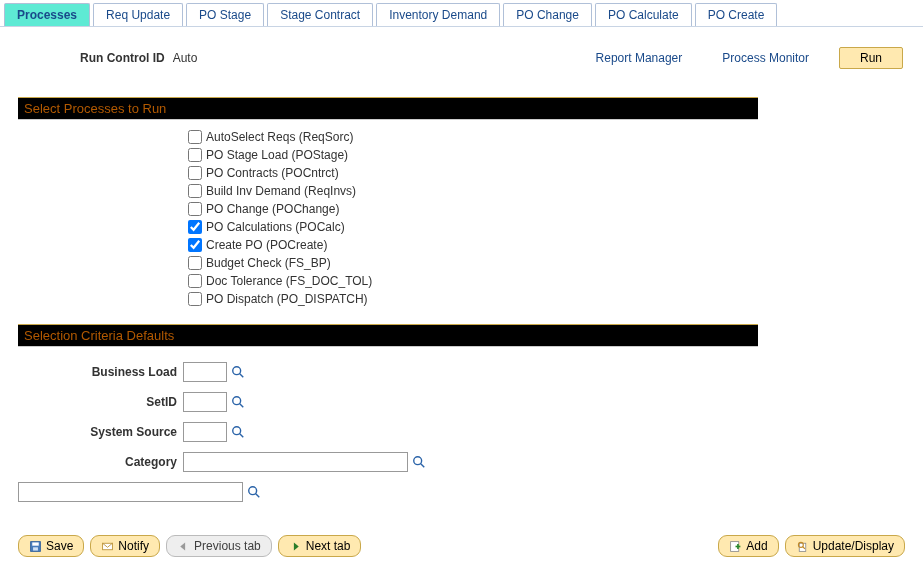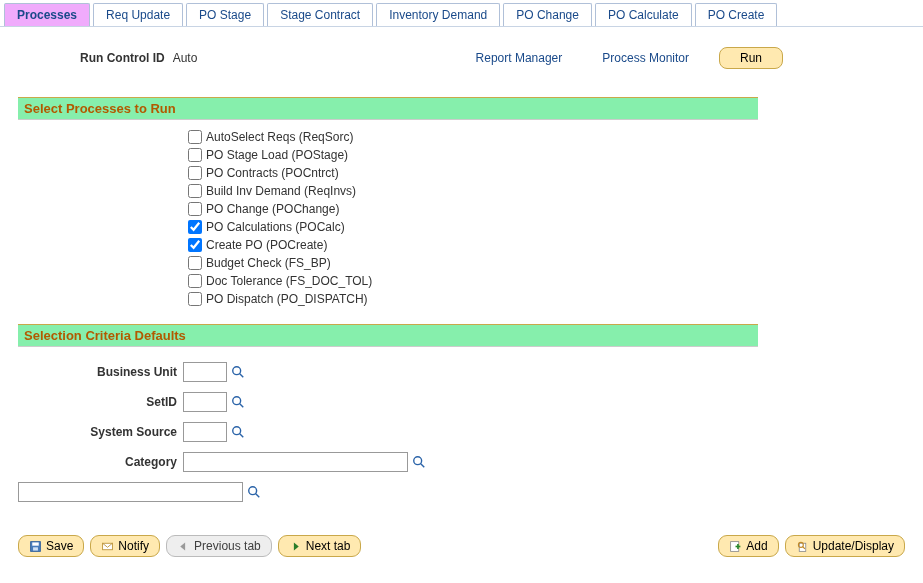--- a/index.html
+++ b/index.html
@@ -20,52 +20,51 @@
     padding: 4px 12px;
     border: 1px solid #b0c0d8;
     border-bottom: none;
     background: #fff;
     color: #1a4a8a;
     font-size: 12px;
     cursor: pointer;
     border-radius: 2px 2px 0 0;
   }
   .tab.active {
-    background: #f0abfc;
+    background: #5eead4;
     font-weight: bold;
     color: #1a4a8a;
   }
   .top-row {
     display: flex;
     align-items: center;
     padding: 20px 20px 20px 80px;
   }
   .rc-label { font-weight: bold; margin-right: 8px; }
   .rc-value { color: #333; }
   .links { margin-left: auto; margin-right: 30px; display: flex; gap: 40px; }
   .link { color: #1a4a8a; cursor: pointer; }
   .run-btn {
     background: #ffe9b0;
     border: 1px solid #c9a84a;
     padding: 3px 20px;
     font-size: 12px;
     cursor: pointer;
-    border-radius: 8px;
-    margin-right: 120px;
+    border-radius: 2px;
   }
   .section {
     margin: 8px 18px;
     width: 740px;
   }
   .section-header {
-    background: #86efac;
+    background: #000000;
     border-top: 1px solid #c9a84a;
     border-bottom: 1px solid #ccc;
     color: #b25900;
-    font-weight: bold;
+    font-weight: normal;
     padding: 3px 6px;
     font-size: 13px;
   }
   .checklist {
     padding: 8px 0 8px 170px;
   }
   .check-row {
     display: flex;
     align-items: center;
     padding: 2px 0;
@@ -198,21 +197,21 @@
         <input type="checkbox" style="">
         <label>PO Dispatch (PO_DISPATCH)</label>
       </div>
     </div>
 </div>
 
 <div class="section">
   <div class="section-header">Selection Criteria Defaults</div>
   <div class="criteria">
     <div class="crit-row">
-      <div class="crit-label">Business Unit</div>
+      <div class="crit-label">Business Load</div>
       <input class="crit-input w-small" value="" style="">
       <span class="lookup">
           <svg viewBox="0 0 16 16">
             <circle cx="6.5" cy="6.5" r="4.5" fill="none" stroke="currentColor" stroke-width="1.6"></circle>
             <line x1="10" y1="10" x2="14" y2="14" stroke="currentColor" stroke-width="1.6"></line>
           </svg>
         </span>
     </div>
     <div class="crit-row">
       <div class="crit-label">SetID</div>

